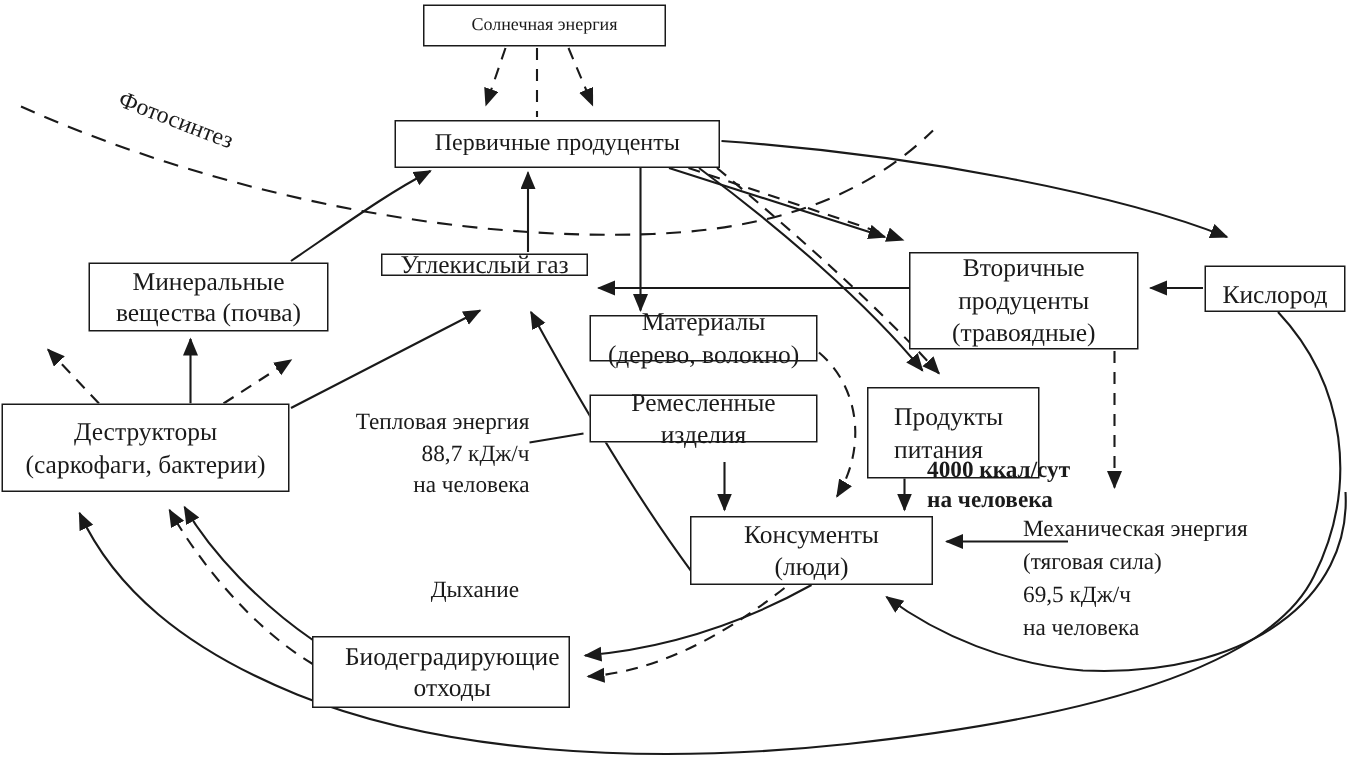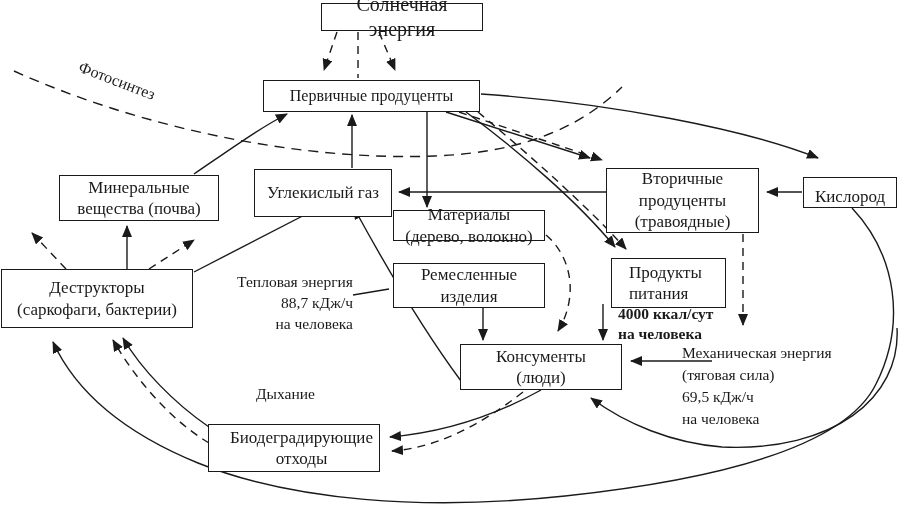--- a/index.html
+++ b/index.html
@@ -10,38 +10,38 @@
   .stage svg{position:absolute;left:0;top:0;}
   .node{
     position:absolute;box-sizing:border-box;border:1.6px solid #1a1a1a;background:#ffffff;
     display:flex;align-items:center;justify-content:center;text-align:center;
     font-size:17px;line-height:1.26;white-space:pre-line;z-index:2;
   }
   .ann{
     position:absolute;font-size:15.5px;line-height:1.36;white-space:pre-line;z-index:2;
   }
   
-  .n-solar   {left:282px;top:3px;  width:162px;height:28px;font-size:20px;margin-left:39px;}
+  .n-solar   {left:282px;top:3px;  width:162px;height:28px;font-size:12px;}
   .n-primary {left:263px;top:80px; width:217px;height:32px;font-size:16px;}
   .n-minerals{left:59px; top:175px;width:160px;height:46px;}
-  .n-co2     {left:254px;top:169px;width:138px;height:48px;}
+  .n-co2     {left:254px;top:169px;width:138px;height:15px;}
   .n-secondary{left:606px;top:168px;width:153px;height:65px;}
   .n-oxygen  {left:803px;top:177px;width:94px; height:31px;align-items:flex-end;}
   .n-materials{left:393px;top:210px;width:152px;height:31px;}
-  .n-crafts  {left:393px;top:263px;width:152px;height:45px;}
-  .n-food    {left:578px;top:258px;width:115px;height:50px;justify-content:flex-start;text-align:left;padding-left:17px;margin-left:33px;}
+  .n-crafts  {left:393px;top:263px;width:152px;height:32px;}
+  .n-food    {left:578px;top:258px;width:115px;height:61px;justify-content:flex-start;text-align:left;padding-left:17px;}
   .n-destr   {left:1px;  top:269px;width:192px;height:59px;}
   .n-consumers{left:460px;top:344px;width:162px;height:46px;}
   .n-waste   {left:208px;top:424px;width:172px;height:48px;padding-left:15px;}
   
   .a-photo  {left:50px; top:70px; width:134px;text-align:center;transform:rotate(21deg);transform-origin:50% 50%;font-size:16px;}
   .a-thermal{left:198px;top:271px;width:155px;text-align:right;line-height:21px;}
   .a-food   {left:618px;top:304px;width:132px;text-align:left;line-height:20px;font-weight:bold;}
   .a-mech   {left:682px;top:342px;width:192px;text-align:left;line-height:22px;}
-  .a-breath {left:256px;top:383px;width:90px;text-align:left;}
+  .a-breath {left:256px;top:383px;width:90px;text-align:right;}
 </style>
 </head>
 <body>
 
 <div class="stage">
 
   <svg width="900" height="518" viewBox="0 0 900 518">
     <defs>
       <marker id="ah" markerWidth="13" markerHeight="11" refX="11" refY="5" orient="auto" markerUnits="userSpaceOnUse">
         <path d="M0,0 L12,5 L0,10 Z" fill="#1a1a1a"></path>

